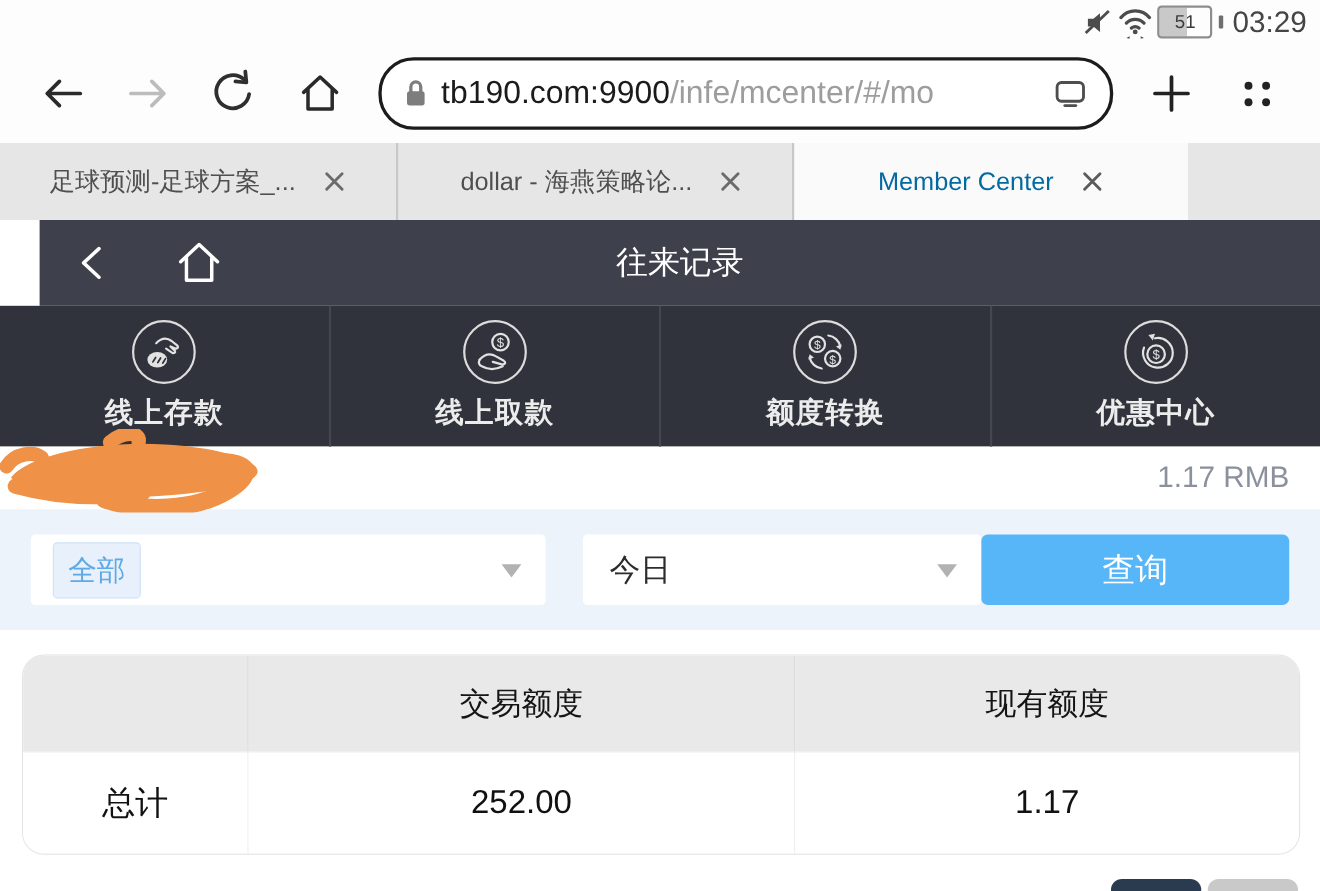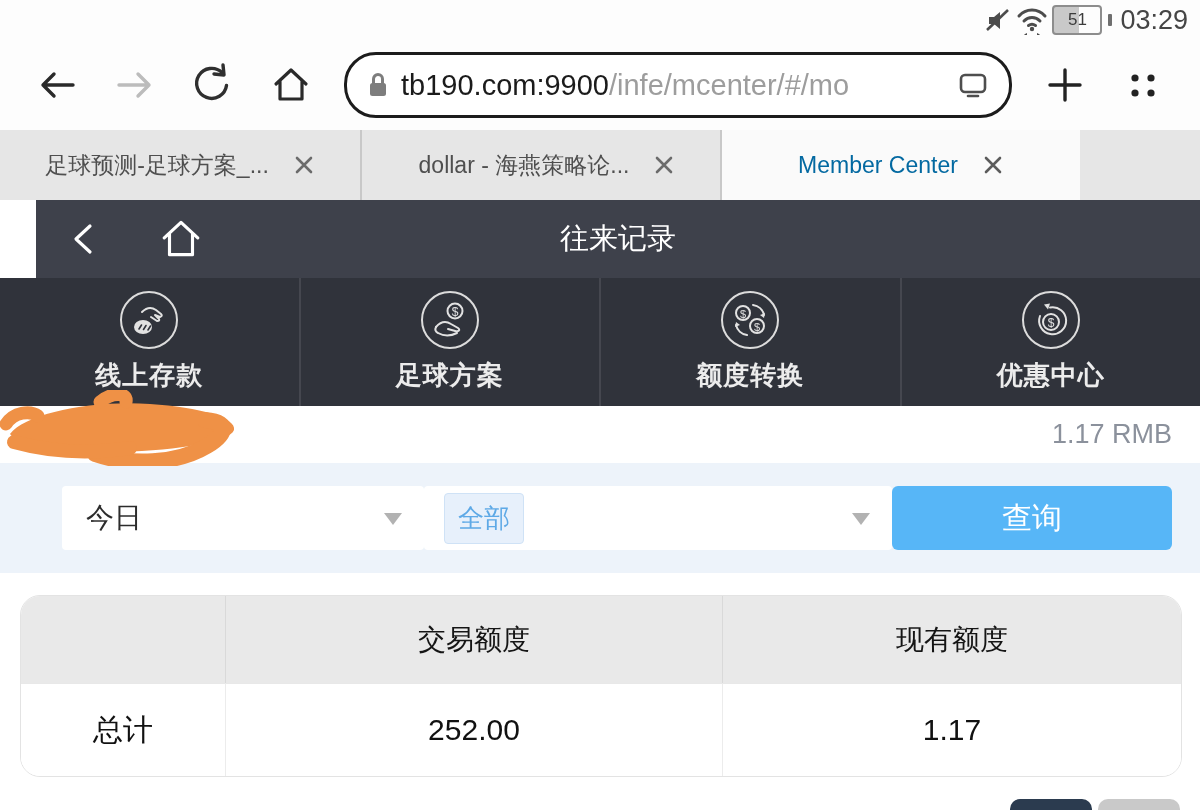--- a/index.html
+++ b/index.html
@@ -213,21 +213,21 @@
     </div>
     <div class="nav-btn">
       <div class="nav-circle">
         <svg width="40" height="40" viewBox="0 0 40 40">
           <circle cx="25" cy="11" r="7.5" stroke="#e2e2e2" stroke-width="2" fill="none"></circle>
           <text x="25" y="15.5" font-size="12" fill="#e2e2e2" text-anchor="middle" font-family="sans-serif">$</text>
           <path d="M6,27 q7,-8 15,-3 l7,4 q3,2 -1,3.5 l-9,-2.5" stroke="#e2e2e2" stroke-width="2" fill="none" stroke-linecap="round" stroke-linejoin="round"></path>
           <path d="M6,27 q-2,4 2,6 q9,5 19,0" stroke="#e2e2e2" stroke-width="2" fill="none" stroke-linecap="round"></path>
         </svg>
       </div>
-      <div class="nav-label">足球方案</div>
+      <div class="nav-label">线上取款</div>
     </div>
     <div class="nav-btn">
       <div class="nav-circle">
         <svg width="40" height="40" viewBox="0 0 40 40">
           <circle cx="13" cy="13" r="7" stroke="#e2e2e2" stroke-width="2" fill="none"></circle>
           <text x="13" y="17.5" font-size="11" fill="#e2e2e2" text-anchor="middle" font-family="sans-serif">$</text>
           <circle cx="27" cy="26" r="7" stroke="#e2e2e2" stroke-width="2" fill="none"></circle>
           <text x="27" y="30.5" font-size="11" fill="#e2e2e2" text-anchor="middle" font-family="sans-serif">$</text>
           <path d="M23,5 a13,13 0 0 1 11,10" stroke="#e2e2e2" stroke-width="2" fill="none" stroke-linecap="round"></path>
           <path d="M34,18 l-4,-3 l5,-2 z" fill="#e2e2e2"></path>
@@ -256,26 +256,26 @@
 
   <svg class="scribble" width="262" height="76" viewBox="0 0 262 76">
     <path d="M10,44 C25,24 90,10 150,14 C200,17 237,28 234,40 C230,52 180,60 120,62 C70,64 20,58 10,44 Z" fill="#ef9146"></path>
     <path d="M95,64 C130,76 177,74 207,56 C227,44 230,32 205,30" stroke="#ef9146" stroke-width="16" fill="none" stroke-linecap="round"></path>
     <path d="M100,12 C112,2 128,2 126,12" stroke="#ef9146" stroke-width="13" fill="none" stroke-linecap="round"></path>
     <path d="M6,34 C14,22 30,20 38,26" stroke="#ef9146" stroke-width="13" fill="none" stroke-linecap="round"></path>
     <path d="M14,52 C50,62 90,64 130,58" stroke="#ef9146" stroke-width="14" fill="none" stroke-linecap="round"></path>
   </svg>
 
   <div class="filter-bar">
+    <div class="select type">
+      <span class="chip">全部</span>
+      <span class="caret"></span>
+    </div>
     <div class="select date">
       <span>今日</span>
-      <span class="caret"></span>
-    </div>
-    <div class="select type">
-      <span class="chip">全部</span>
       <span class="caret"></span>
     </div>
     <button class="search-btn">查询</button>
   </div>
 
   <div class="content">
     <table class="summary">
       <colgroup>
           <col style="width:205px">
           <col style="width:497px">

